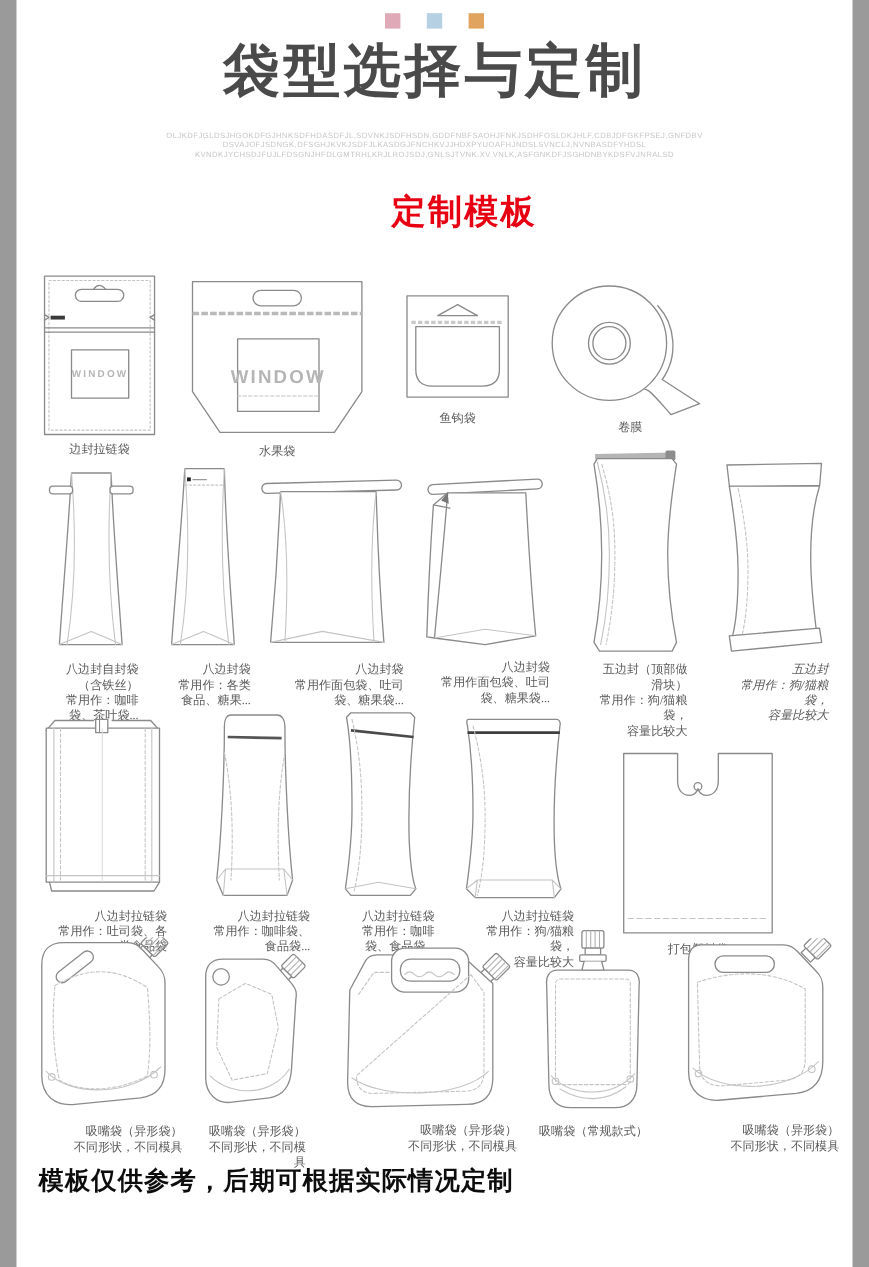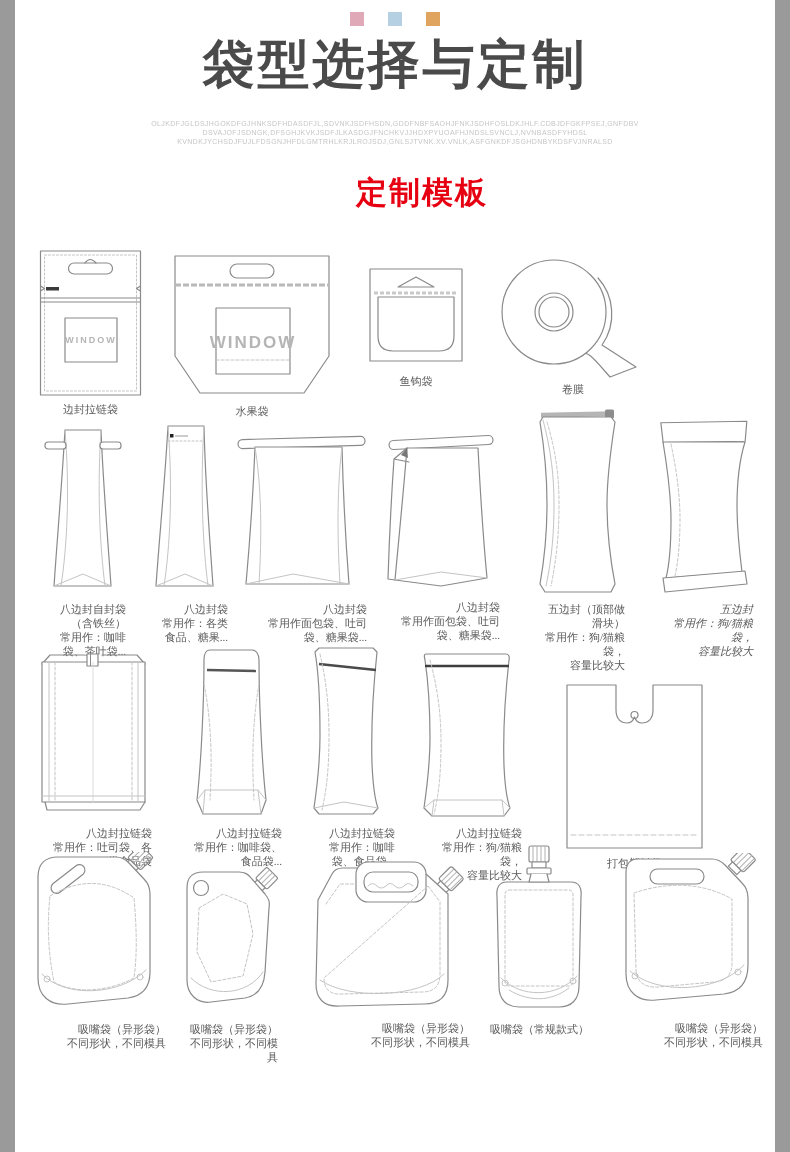--- a/index.html
+++ b/index.html
@@ -330,14 +330,15 @@
       <rect x="36" y="16" width="54" height="15" rx="7.5" class="ln"></rect>
       <path d="M20 40 C55 28 90 30 118 46 V110 C118 122 112 128 100 129 L44 134 C30 135 22 128 22 116 Z" class="lt" stroke-dasharray="3 2"></path>
       <path d="M16 118 C42 142 104 140 130 112" class="lt"></path>
       <circle cx="21" cy="123" r="3" class="lt"></circle>
       <circle cx="124" cy="119" r="3" class="lt"></circle>
     </svg>
     <div class="cap">吸嘴袋（异形袋）</div>
     <div class="cap" style="margin-top:0">不同形状，不同模具</div>
   </div>
 
+  <div class="footer-note">模板仅供参考，后期可根据实际情况定制</div>
 
 </div>
 
 </body></html>

